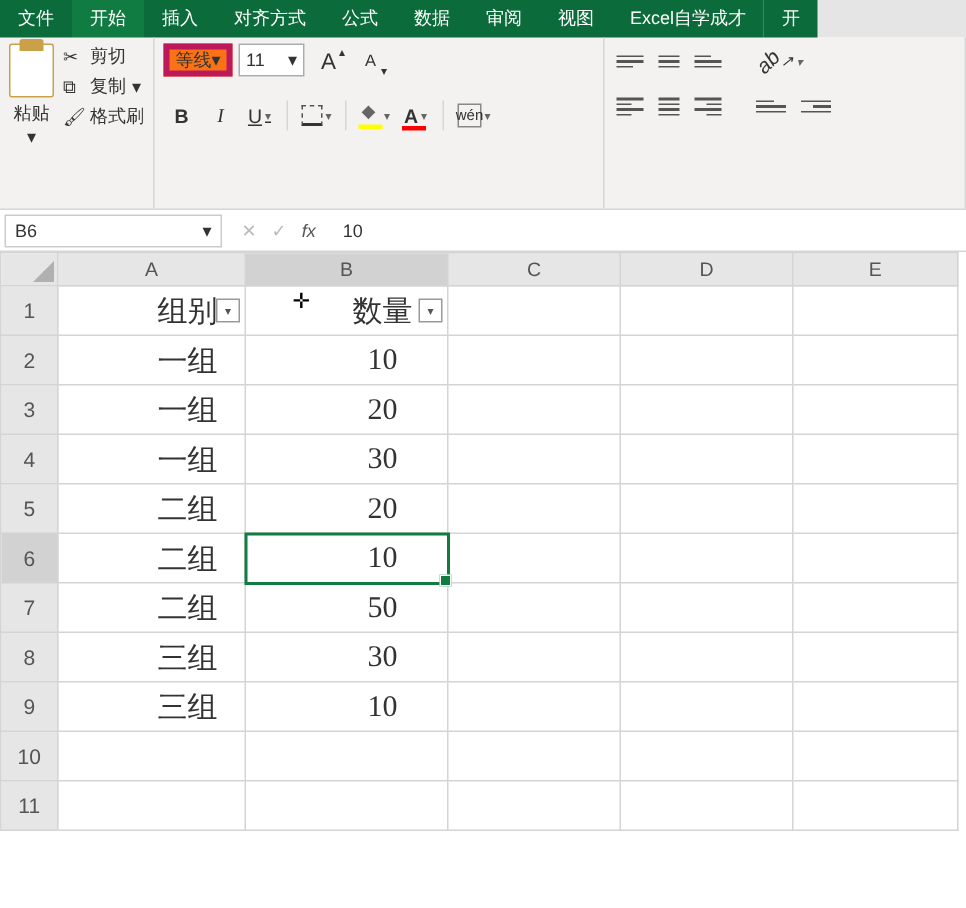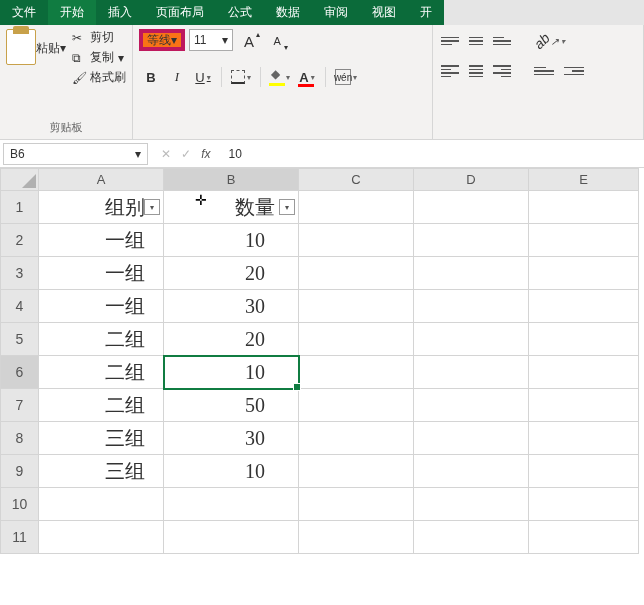--- a/index.html
+++ b/index.html
@@ -12,21 +12,21 @@
 .tab.active { background: #107c41; }
 .tab.inactive { background: #0b6b3a; }
 
 
 .ribbon { display: flex; background: #f3f2f1; border-bottom: 1px solid #d6d6d6; height: 115px; }
 .group { border-right: 1px solid #d6d6d6; padding: 4px 6px 2px 6px; display: flex; flex-direction: column; justify-content: space-between; }
 .group-label { text-align: center; font-size: 11px; color: #666; padding: 2px 0; }
 .group-content { flex: 1; display: flex; align-items: flex-start; gap: 6px; }
 
 
-.paste-block { display: flex; flex-direction: row; align-items: center; cursor: pointer; }
+.paste-block { display: flex; flex-direction: column; align-items: center; cursor: pointer; }
 .paste-icon { width: 30px; height: 36px; background: #fff; border: 1px solid #c8a14a; border-radius: 2px; position: relative; margin-bottom: 2px; }
 .paste-icon::before { content: ""; position: absolute; top: -4px; left: 6px; width: 16px; height: 8px; background: #c8a14a; border-radius: 2px 2px 0 0; }
 .clip-mini { display: flex; flex-direction: column; gap: 3px; font-size: 12px; }
 .clip-mini div { display: flex; align-items: center; gap: 4px; cursor: pointer; }
 .clip-mini .mini-icon { width: 14px; height: 14px; display: inline-block; }
 
 
 .font-g { width: 300px; }
 .font-row1 { display: flex; gap: 4px; margin-bottom: 6px; }
 .font-name { flex: 1; height: 22px; border: 4px solid #be185d; background: #f97316; padding: 2px 4px; font-size: 12px; display: flex; align-items: center; justify-content: space-between; }
@@ -93,25 +93,26 @@
 .selected-cell::after { content: ""; position: absolute; right: -3px; bottom: -3px; width: 6px; height: 6px; background: #107c41; border: 1px solid #fff; }
 .cursor-cross { position: absolute; left: 195px; top: 24px; font-size: 14px; color: #000; pointer-events: none; }
 </style>
 </head>
 <body>
 
 <div class="tab-bar">
   <div class="tab file">文件</div>
   <div class="tab active">开始</div>
   <div class="tab inactive">插入</div>
-  <div class="tab inactive">页面布局</div>
+  <div class="tab inactive">对齐方式</div>
   <div class="tab inactive">公式</div>
   <div class="tab inactive">数据</div>
   <div class="tab inactive">审阅</div>
   <div class="tab inactive">视图</div>
+  <div class="tab inactive">Excel自学成才</div>
   <div class="tab inactive">开</div>
 </div>
 
 <div class="ribbon">
 
   <div class="group">
     <div class="group-content">
       <div class="paste-block">
         <div class="paste-icon"></div>
         <span>粘贴</span>
@@ -126,21 +127,20 @@
           <span class="mini-icon">⧉</span>
           <span>复制</span>
           <span class="caret">▾</span>
         </div>
         <div>
           <span class="mini-icon">🖌</span>
           <span>格式刷</span>
         </div>
       </div>
     </div>
-    <div class="group-label">剪贴板</div>
   </div>
 
   <div class="group font-g">
     <div class="group-content" style="flex-direction:column;">
       <div class="font-row1">
         <div class="font-name">
           <span>等线</span>
           <span class="caret">▾</span>
         </div>
         <div class="font-size">

